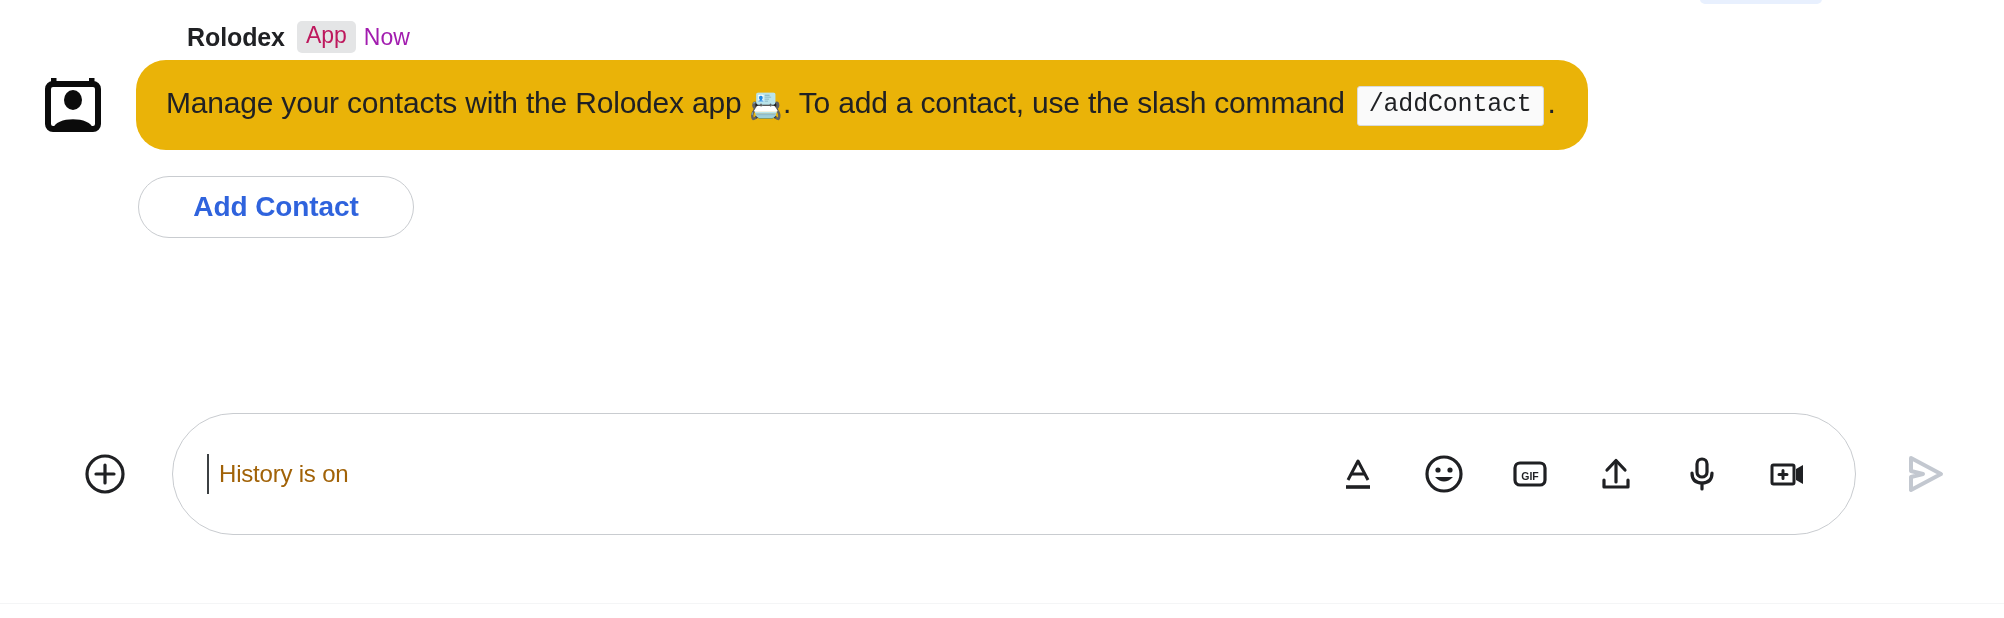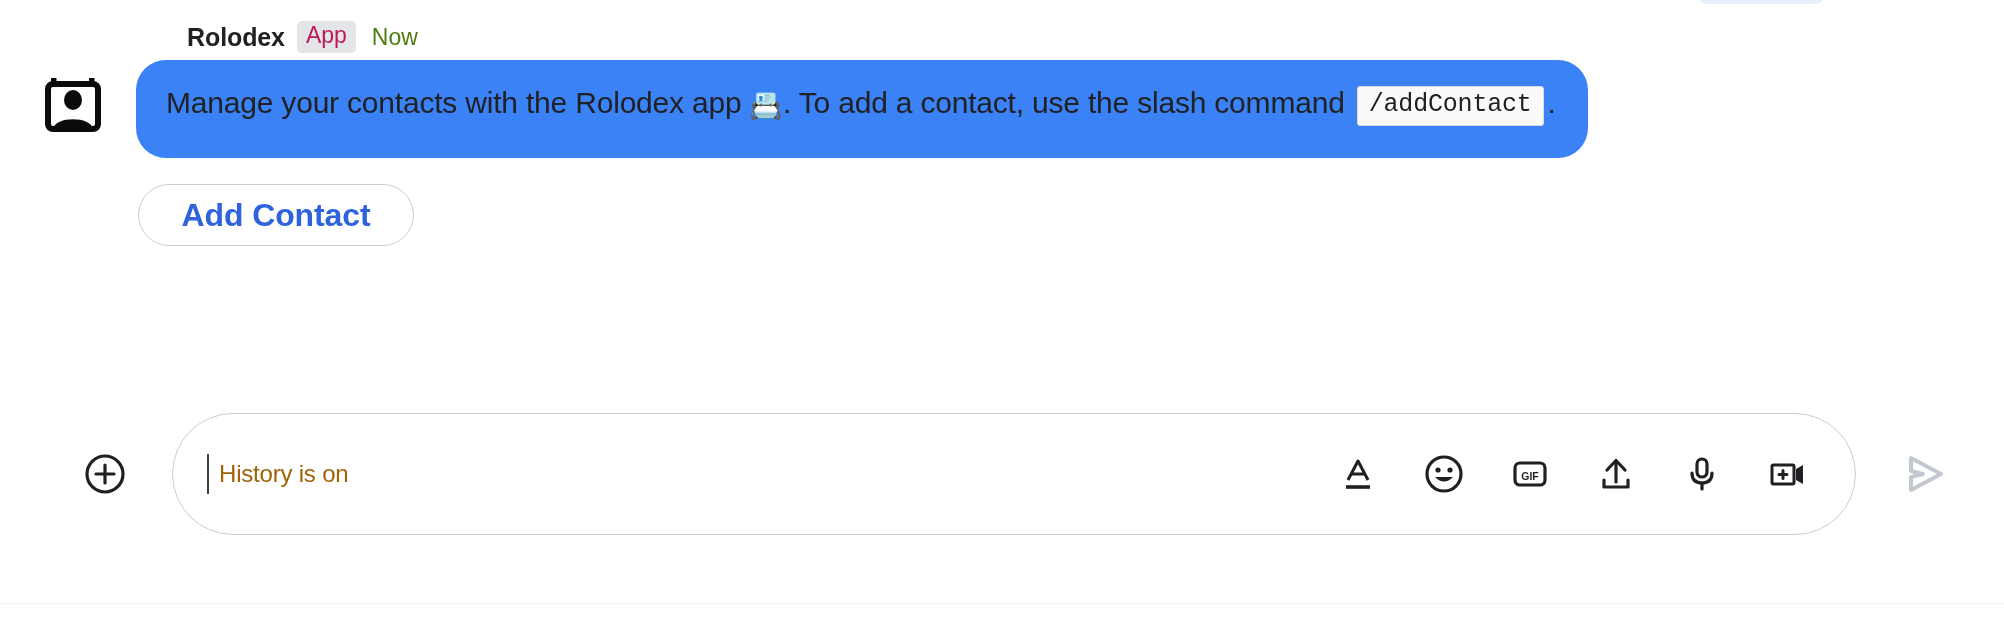--- a/index.html
+++ b/index.html
@@ -71,30 +71,30 @@
   .app-badge {
     margin-left: 12px;
     background: #e4e5e6;
     color: #be185d;
     font-size: 23px;
     border-radius: 5px;
     padding: 2px 9px 4px 9px;
     line-height: 1.1;
   }
   .timestamp {
-    margin-left: 16px;
+    margin-left: 8px;
     font-size: 23px;
-    color: #4d7c0f;
+    color: #a21caf;
   }
 
   
   .bubble {
-    background: #3b82f6;
+    background: #eab308;
     border-radius: 30px;
-    padding: 22px 32px 32px 30px;
+    padding: 22px 32px 24px 30px;
     max-width: 1630px;
     box-sizing: border-box;
   }
   .bubble-text {
     font-size: 30px;
     line-height: 1.42;
     color: #202124;
     letter-spacing: -0.2px;
   }
   .emoji {
@@ -124,21 +124,21 @@
     display: inline-flex;
     align-items: center;
     justify-content: center;
     min-width: 276px;
     height: 62px;
     padding: 0 30px;
     background: #ffffff;
     border: 1.6px solid #c9ccd0;
     border-radius: 34px;
     color: #2f63dd;
-    font-size: 32px;
+    font-size: 28px;
     font-weight: bold;
     letter-spacing: -0.1px;
     box-sizing: border-box;
     cursor: pointer;
   }
 
   
   .composer {
     position: absolute;
     left: 0;

